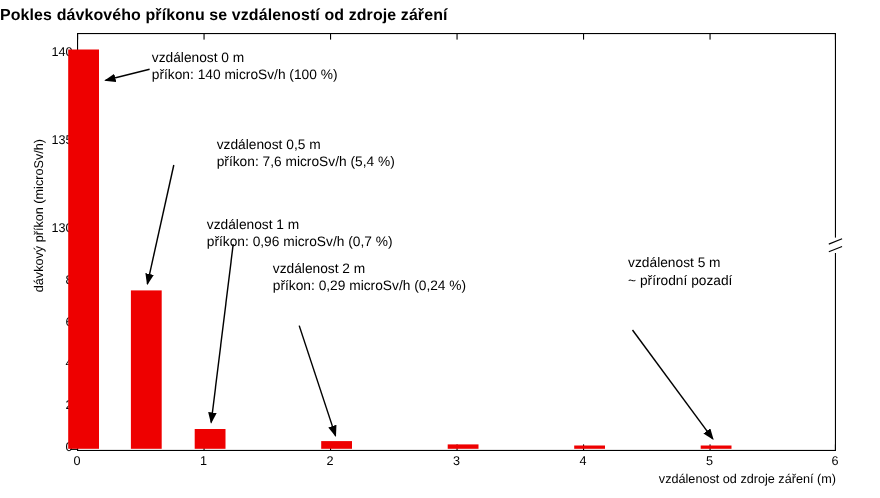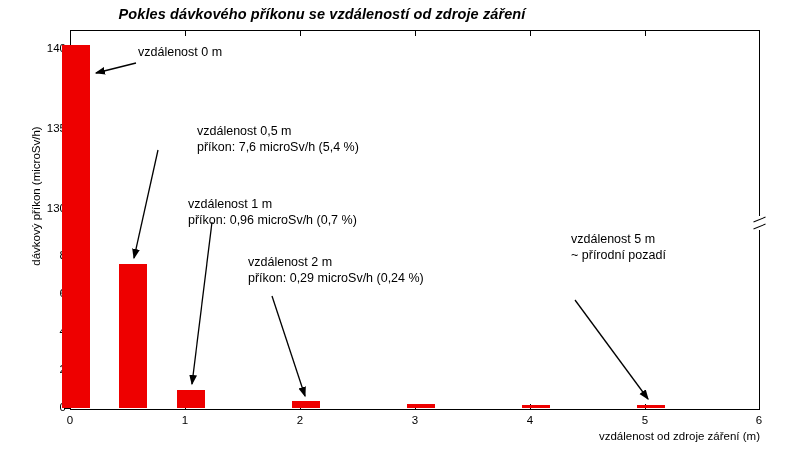--- a/index.html
+++ b/index.html
@@ -18,26 +18,25 @@
     position: relative;
     width: 800px;
     height: 453px;
   }
   
   #chart-title {
     position: absolute;
     left: 0;
     top: 6px;
     width: 644px;
-    text-align: center;
+    text-align: left;
     font-size: 14.5px;
     font-weight: bold;
     color: #000;
     letter-spacing: 0.1px;
-    font-style: italic;
   }
   
   #plot-frame {
     position: absolute;
     left: 70px;
     top: 30px;
     width: 690px;
     height: 380px;
     border: 1px solid #000;
     box-sizing: border-box;
@@ -255,33 +254,34 @@
 
     <line x1="212" y1="222" x2="192" y2="384" stroke="#000" stroke-width="1.3" marker-end="url(#ah)"></line>
 
     <line x1="272" y1="296" x2="305" y2="396" stroke="#000" stroke-width="1.3" marker-end="url(#ah)"></line>
 
     <line x1="575" y1="300" x2="648" y2="399" stroke="#000" stroke-width="1.3" marker-end="url(#ah)"></line>
   </svg>
 
   <div class="annot" style="left:138px; top:44px;">
     <div>vzdálenost 0 m</div>
+    <div>příkon: 140 microSv/h (100 %)</div>
   </div>
 
   <div class="annot" style="left:160px; top:123px;margin-left:37px;">
     <div>vzdálenost 0,5 m</div>
     <div>příkon: 7,6 microSv/h (5,4 %)</div>
   </div>
 
   <div class="annot" style="left:188px; top:196px;">
     <div>vzdálenost 1 m</div>
     <div>příkon: 0,96 microSv/h (0,7 %)</div>
   </div>
 
-  <div class="annot" style="left:248px; top:254px;">
+  <div class="annot" style="left:248px; top:236px;">
     <div>vzdálenost 2 m</div>
     <div>příkon: 0,29 microSv/h (0,24 %)</div>
   </div>
 
   <div class="annot" style="left:523px; top:231px;margin-left:48px;">
     <div>vzdálenost 5 m</div>
     <div>~ přírodní pozadí</div>
   </div>
 
 </div>

